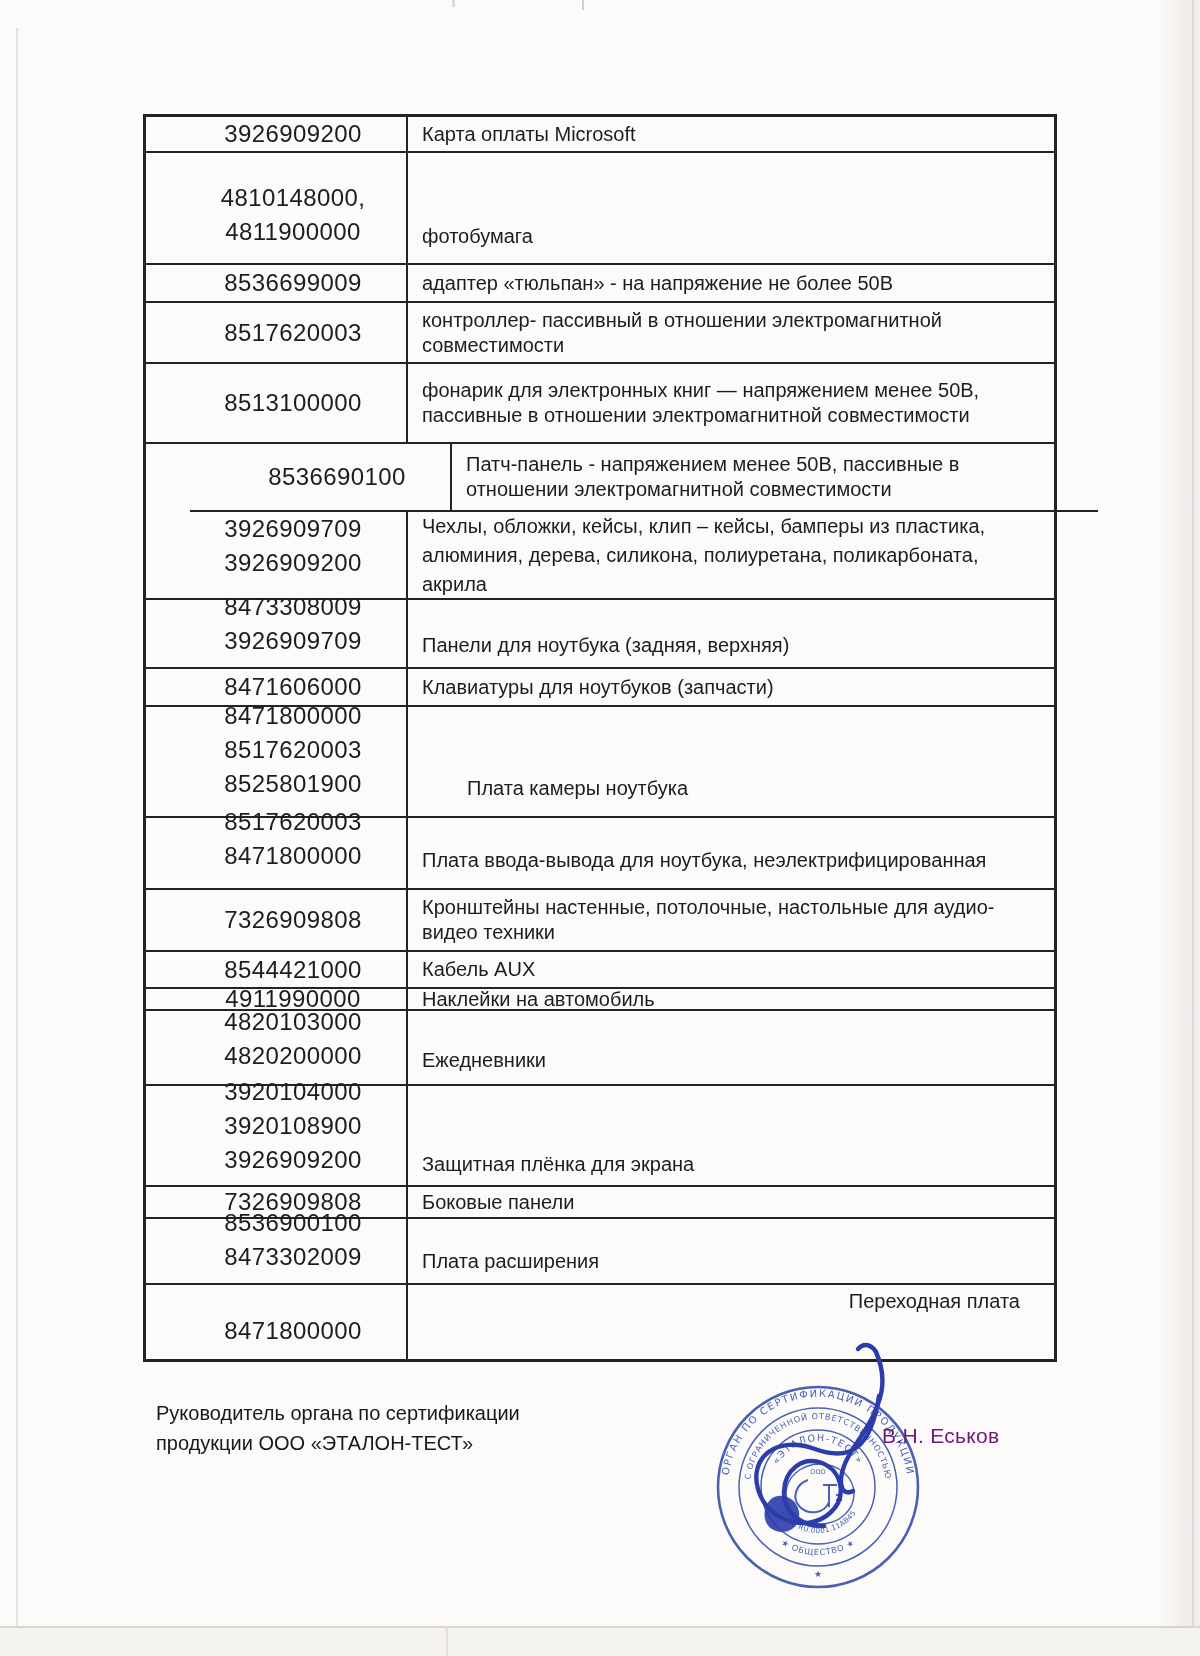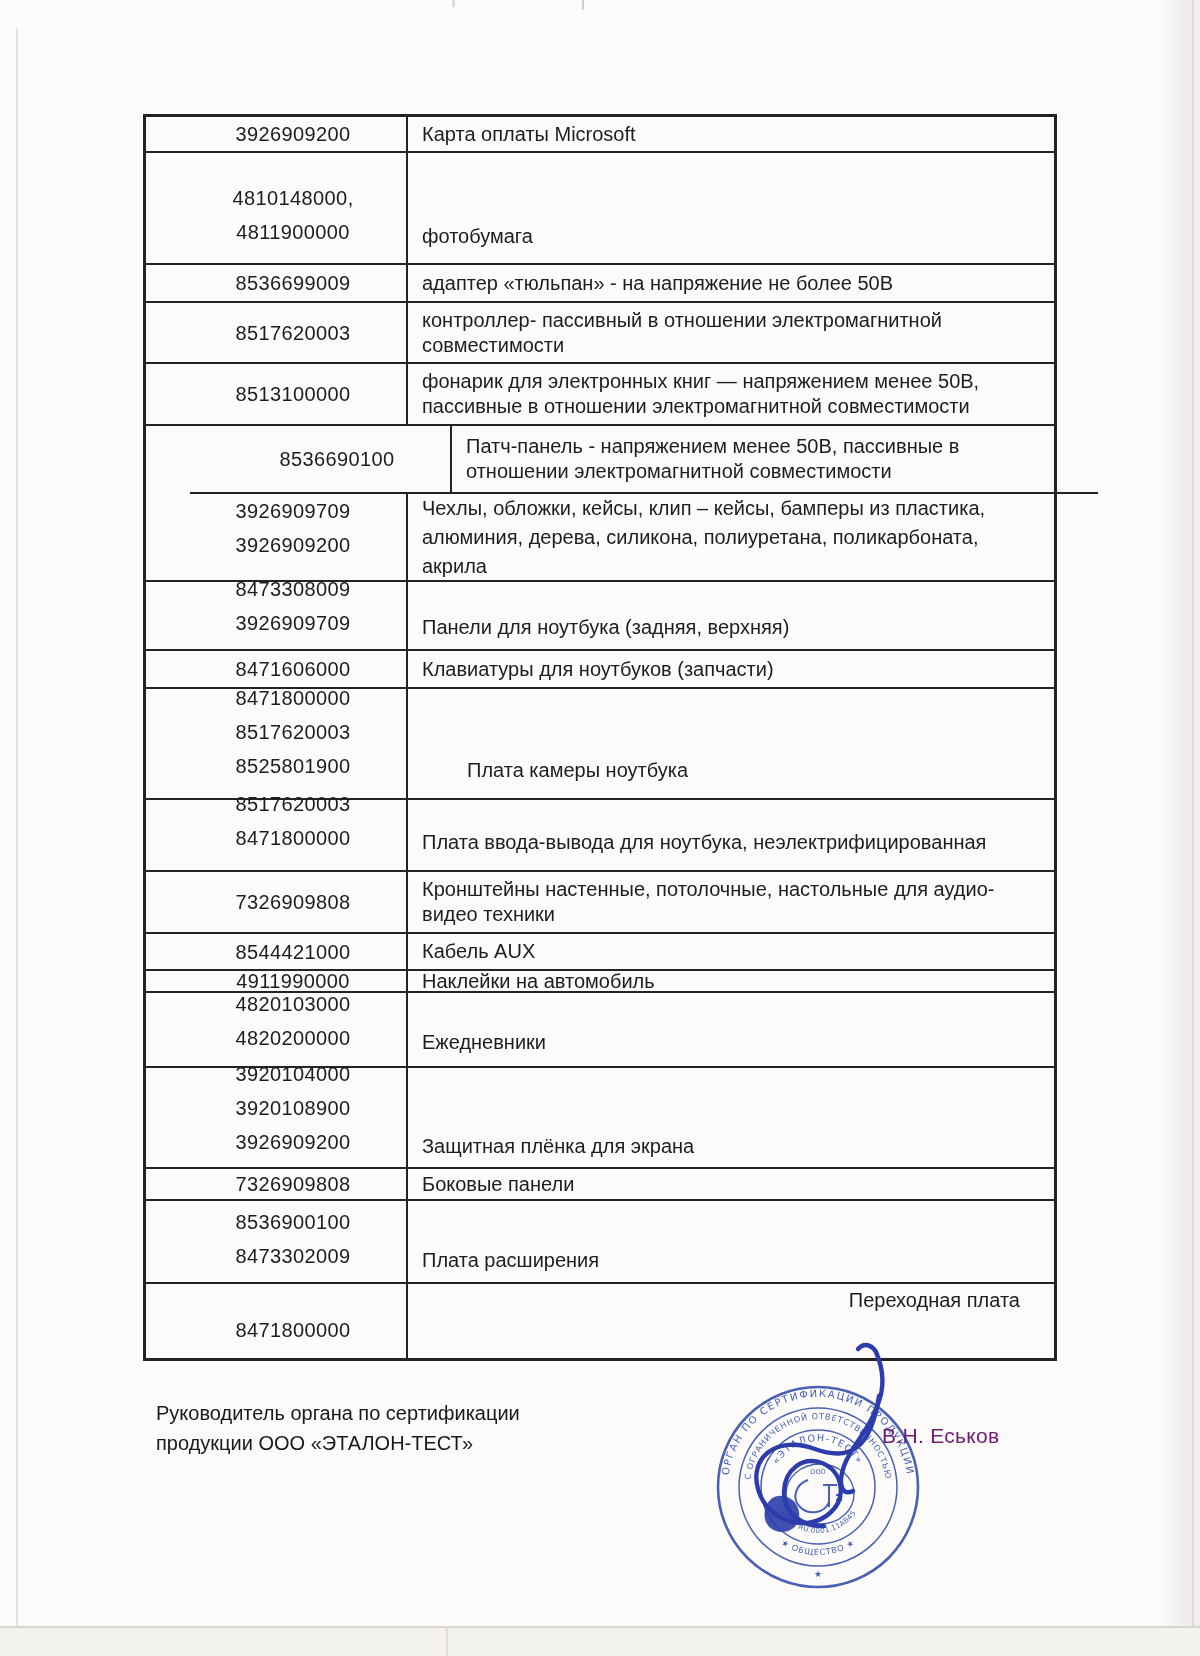--- a/index.html
+++ b/index.html
@@ -34,21 +34,21 @@
   
   .doc-table{
     position:absolute;left:143px;top:114px;width:914px;
     border:3px solid var(--line);
     background:transparent;
   }
   .t-row{display:flex;width:100%;border-bottom:2px solid var(--line);}
   .t-row:last-child{border-bottom:none;}
   .cell{display:flex;flex-direction:column;overflow:visible;}
   .codes{width:262px;min-width:262px;border-right:2px solid var(--line);
-    text-align:center;font-size:20px;letter-spacing:.4px;padding-left:34px;}
+    text-align:center;font-size:24px;letter-spacing:.4px;padding-left:34px;}
   .code-line{line-height:34px;white-space:nowrap;}
   .desc{flex:1;font-size:20px;line-height:25px;padding-left:14px;padding-right:34px;}
   .va-m{justify-content:center;}
   .va-b{justify-content:flex-end;}
   .va-t{justify-content:flex-start;}
 
   
   .footer-title{
     position:absolute;left:156px;top:1398px;
     font-size:20px;line-height:30px;color:#19191b;
@@ -104,21 +104,21 @@
         </div>
       </div>
       <div class="t-row" style="height: 61px;">
         <div class="cell codes va-m">
           <div class="code-line">8517620003</div>
         </div>
         <div class="cell desc va-m">
           <div>контроллер- пассивный в отношении электромагнитной совместимости</div>
         </div>
       </div>
-      <div class="t-row" style="height: 62px;">
+      <div class="t-row" style="height: 80px;">
         <div class="cell codes va-m">
           <div class="code-line">8513100000</div>
         </div>
         <div class="cell desc va-m">
           <div>фонарик для электронных книг — напряжением менее 50В, пассивные в отношении электромагнитной совместимости</div>
         </div>
       </div>
       <div class="t-row" style="height: 68px; margin-left: 44px;">
         <div class="cell codes va-m">
           <div class="code-line">8536690100</div>
@@ -216,21 +216,21 @@
         </div>
       </div>
       <div class="t-row" style="height: 32px;">
         <div class="cell codes va-m">
           <div class="code-line">7326909808</div>
         </div>
         <div class="cell desc va-m">
           <div>Боковые панели</div>
         </div>
       </div>
-      <div class="t-row" style="height: 83px;">
+      <div class="t-row" style="height: 66px;">
         <div class="cell codes va-b" style="padding-bottom: 9px;">
           <div class="code-line">8536900100</div>
           <div class="code-line">8473302009</div>
         </div>
         <div class="cell desc va-b" style="padding-bottom: 9px;">
           <div>Плата расширения</div>
         </div>
       </div>
       <div class="t-row" style="height: 74px;">
         <div class="cell codes va-b" style="padding-bottom: 11px;">

